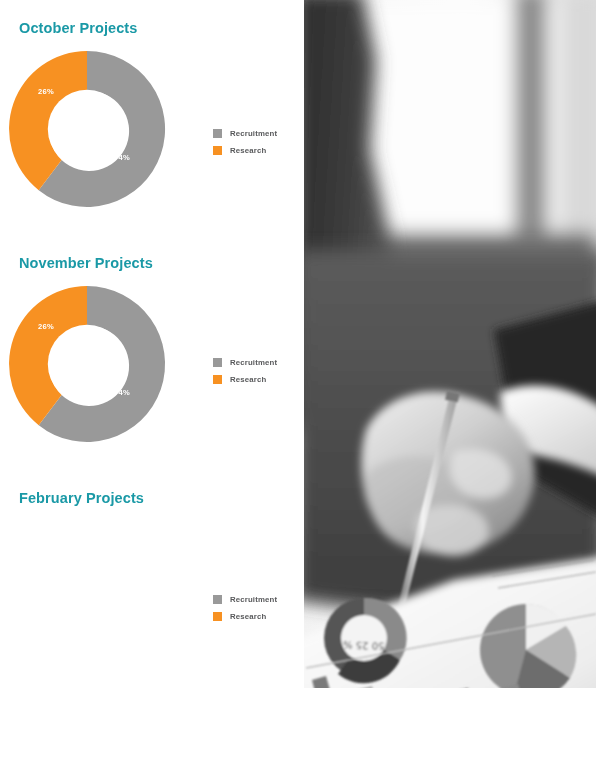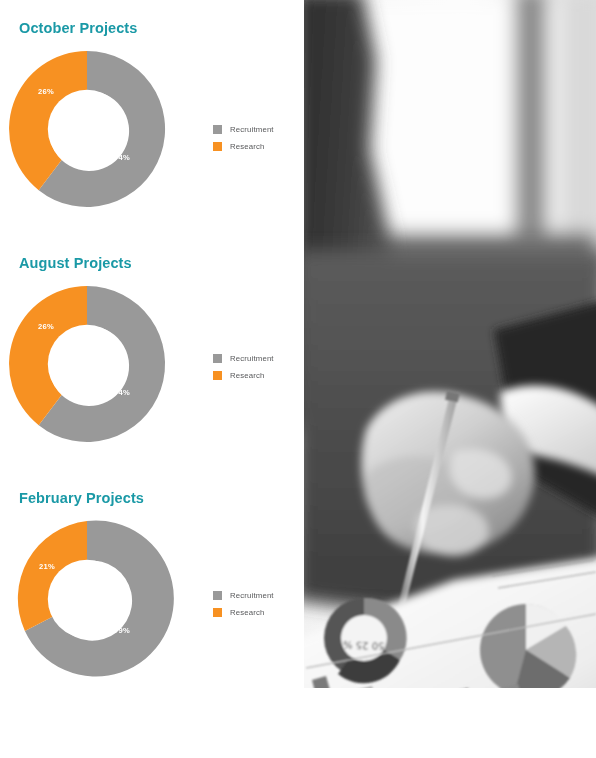--- a/index.html
+++ b/index.html
@@ -78,22 +78,23 @@
   .legend {
     position: absolute;
     left: 213px;
   }
   #legend-0 { top: 121px; }
   #legend-1 { top: 350px; }
   #legend-2 { top: 587px; }
 
   .legend-row {
     display: flex;
-    align-items: center;
+    align-items: flex-end;
     height: 17px;
+    font-weight: bold;
   }
   .legend-swatch {
     width: 9px;
     height: 9px;
     flex: 0 0 9px;
     margin-right: 8px;
   }
   .legend-label {
     font-size: 7.8px;
     color: #58595b;
@@ -157,21 +158,21 @@
         <span class="legend-swatch" style="background:#999999"></span>
         <span class="legend-label">Recruitment</span>
       </div>
       <div class="legend-row">
         <span class="legend-swatch" style="background:#F79122"></span>
         <span class="legend-label">Research</span>
       </div>
     </div>
 
     <div class="chart-block" id="chart-block-1">
-      <div class="chart-title">August Projects</div>
+      <div class="chart-title">November Projects</div>
 
       <div class="donut-wrap">
         <svg viewBox="0 0 158 158" xmlns="http://www.w3.org/2000/svg">
           <path d="M 79 1 A 78 78 0 1 1 30.7 140.2 L 53.6 110.0 A 40 40 0 1 0 79 41 Z" fill="#999999"></path>
           <path d="M 79 1 A 78 78 0 0 0 30.7 140.2 L 53.6 110.0 A 40 40 0 0 1 79 41 Z" fill="#F79122"></path>
           <circle cx="79" cy="79" r="39.2" fill="#ffffff"></circle>
 
           <text class="slice-label" x="38" y="44" text-anchor="middle">26%</text>
           <text class="slice-label" x="114" y="110" text-anchor="middle">74%</text>
         </svg>
@@ -185,32 +186,20 @@
       </div>
       <div class="legend-row">
         <span class="legend-swatch" style="background:#F79122"></span>
         <span class="legend-label">Research</span>
       </div>
     </div>
 
     <div class="chart-block" id="chart-block-2">
       <div class="chart-title">February Projects</div>
 
-      <div class="donut-wrap">
-        <svg viewBox="0 0 158 158" xmlns="http://www.w3.org/2000/svg">
-
-          <path d="M 79 1 A 78 78 0 1 1 16.9 110.9 L 46.9 95.4 A 40 40 0 1 0 79 41 Z" fill="#999999"></path>
-
-          <path d="M 79 1 A 78 78 0 0 0 16.9 110.9 L 46.9 95.4 A 40 40 0 0 1 79 41 Z" fill="#F79122"></path>
-          <circle cx="79" cy="79" r="39.2" fill="#ffffff"></circle>
-
-          <text class="slice-label" x="39" y="49" text-anchor="middle">21%</text>
-          <text class="slice-label" x="114" y="113" text-anchor="middle">79%</text>
-        </svg>
-      </div>
     </div>
 
     <div class="legend" id="legend-2">
       <div class="legend-row">
         <span class="legend-swatch" style="background:#999999"></span>
         <span class="legend-label">Recruitment</span>
       </div>
       <div class="legend-row">
         <span class="legend-swatch" style="background:#F79122"></span>
         <span class="legend-label">Research</span>

